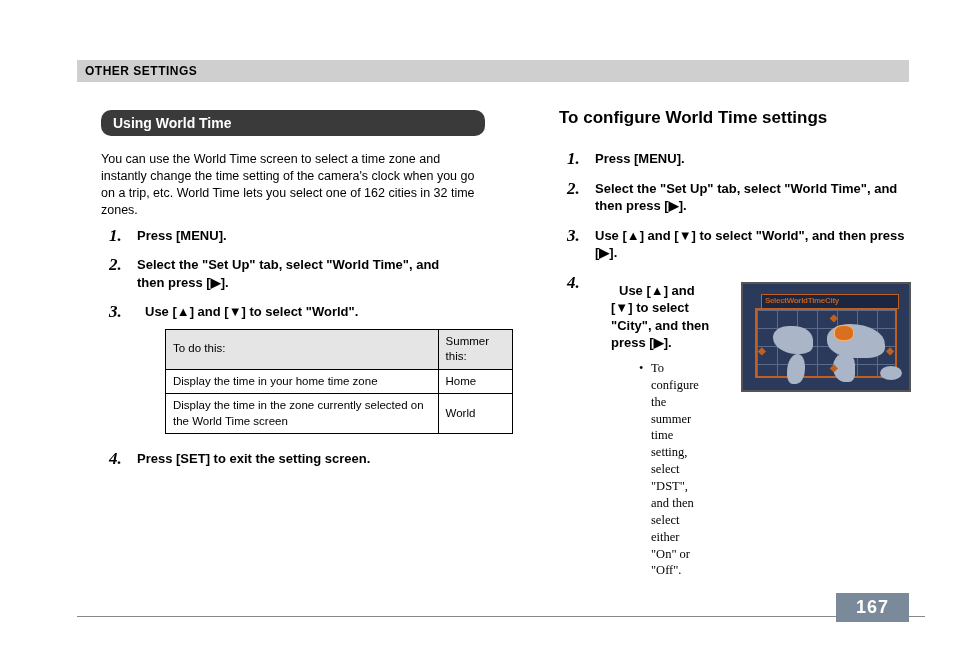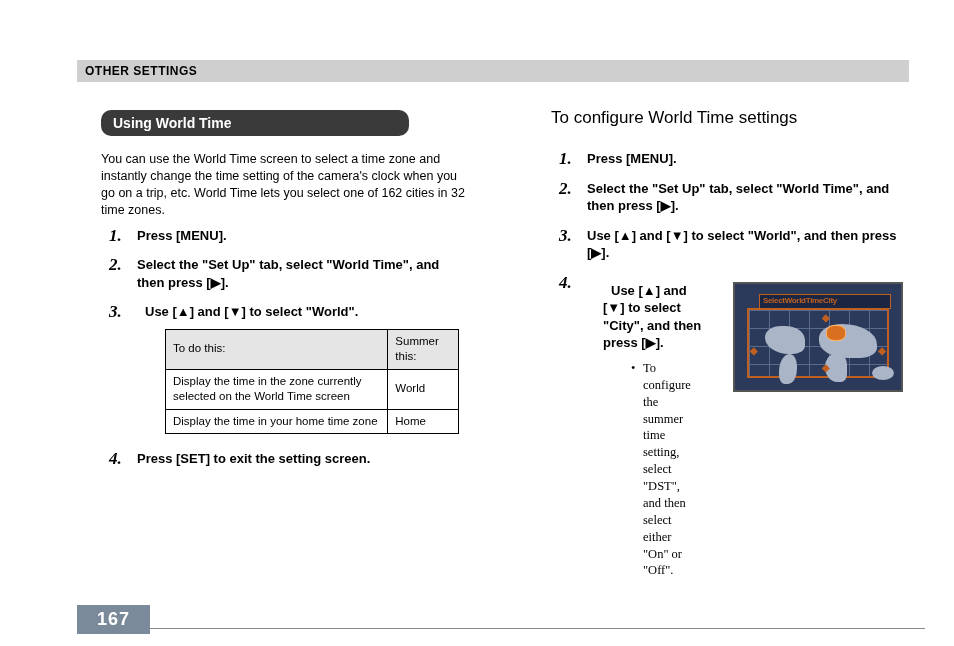--- a/index.html
+++ b/index.html
@@ -38,30 +38,30 @@
     margin-top: 6px;
   }
   .pill {
     background: #3a3a3a;
     color: #fff;
     font-weight: bold;
     font-size: 14px;
     padding: 5px 12px;
     border-radius: 10px;
     display: inline-block;
-    width: 308px;
+    width: 384px;
   }
   .intro {
     margin-top: 7px;
     font-size: 12.5px;
     line-height: 1.35;
   }
   h2.sub {
     font-size: 17px;
-    font-weight: normal;
+    font-weight: bold;
     margin-top: 24px;
     margin-bottom: 14px;
   }
   h2.sub.right {
     margin-top: 6px;
     margin-bottom: 22px;
   }
   ol.steps {
     list-style: none;
     counter-reset: step;
@@ -81,21 +81,21 @@
     position: absolute;
     left: 0;
     top: -2px;
     font-family: Georgia, 'Times New Roman', serif;
     font-style: italic;
     font-weight: bold;
     font-size: 17px;
   }
   table.opt {
     border-collapse: collapse;
-    width: 294px;
+    width: 348px;
     margin: 8px 0 16px 28px;
     font-size: 11.5px;
     font-weight: normal;
   }
   table.opt th, table.opt td {
     border: 1px solid #000;
     padding: 4px 7px;
     text-align: left;
     vertical-align: middle;
   }
@@ -132,21 +132,21 @@
     width: 170px;
     height: 110px;
     border: 2px solid #555;
     background: #2b3a5a;
     position: relative;
     flex-shrink: 0;
     overflow: hidden;
   }
   .map-title {
     position: absolute;
-    top: 2px; left: 16px; right: 2px;
+    top: 2px; left: 10px; right: 2px;
     background: #1a2642;
     color: #c06020;
     font-size: 8px;
     padding: 1px 3px;
     font-family: Arial, sans-serif;
     letter-spacing: -0.3px;
     border: 1px solid #c06020;
   }
   .map-grid {
     position: absolute;
@@ -181,24 +181,24 @@
     color: #c06020;
     font-size: 10px;
   }
   .cross.tc { left: 50%; top: -7px; transform: translateX(-50%); }
   .cross.bc { left: 50%; bottom: -7px; transform: translateX(-50%); }
   .cross.lc { top: 50%; left: -7px; transform: translateY(-50%); }
   .cross.rc { top: 50%; right: -7px; transform: translateY(-50%); }
 
   .footer {
     position: absolute;
-    bottom: 12px;
+    bottom: 24px;
     left: 45px;
     right: 45px;
-    text-align: left;
+    text-align: right;
   }
   .footer-line {
     height: 1px;
     background: #888;
     width: 100%;
     position: absolute;
     top: 50%;
     left: 0;
   }
   .page-num {
@@ -230,26 +230,26 @@
         <li>Select the "Set Up" tab, select "World Time", and then press [▶].</li>
         <li>
           <span>Use [▲] and [▼] to select "World".</span>
           <table class="opt">
             <tbody>
                 <tr>
               <th>To do this:</th>
               <th>Summer this:</th>
             </tr>
             <tr>
+              <td>Display the time in your home time zone</td>
+              <td>Home</td>
+            </tr>
+            <tr>
               <td>Display the time in the zone currently selected on the World Time screen</td>
               <td>World</td>
-            </tr>
-            <tr>
-              <td>Display the time in your home time zone</td>
-              <td>Home</td>
             </tr>
           </tbody>
             </table>
         </li>
         <li>Press [SET] to exit the setting screen.</li>
       </ol>
     </div>
 
     <div class="divider"></div>
 

